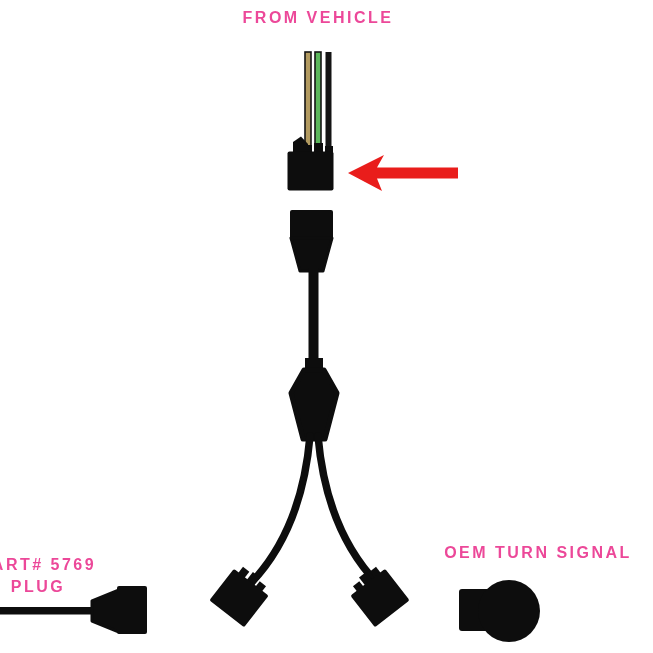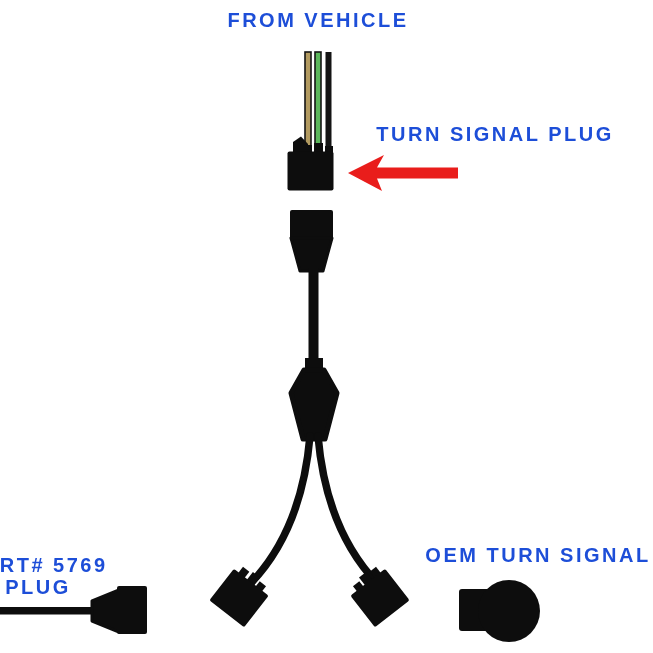--- a/index.html
+++ b/index.html
@@ -2,22 +2,22 @@
 <html><head>
 <meta charset="utf-8">
 <style>
   html,body { margin:0; padding:0; background:#ffffff; }
   .canvas {
     position:relative; width:653px; height:653px;
     background:#ffffff; overflow:hidden;
     font-family:"Liberation Sans", sans-serif;
   }
   .label {
-    position:absolute; font-weight:700; color:#1d4ed8;
-    font-size:20px; letter-spacing:2.5px; white-space:nowrap;
+    position:absolute; font-weight:700; color:#ec4899;
+    font-size:16px; letter-spacing:2.5px; white-space:nowrap;
     text-align:center;
   }
   .label-line { white-space:nowrap; }
   svg.diagram { position:absolute; left:0; top:0; }
   .blk { fill:#0d0d0d; }
   .cable { fill:none; stroke:#0d0d0d; stroke-linecap:round; }
 </style>
 </head>
 <body>
 
@@ -77,21 +77,20 @@
     </g>
 
     <g>
       <rect class="blk" x="459" y="589" width="42" height="42" rx="3"></rect>
       <circle class="blk" cx="509" cy="611" r="31"></circle>
     </g>
   </svg>
 
   <div class="label" style="left:188px; top:9px; width:260px;">FROM VEHICLE</div>
 
-  <div class="label" style="left:365px; top:123px; width:260px;">TURN SIGNAL PLUG</div>
 
   <div class="label" style="left:-45px; top:554px; width:166px; line-height:22px;">
     <div class="label-line">PART# 5769</div>
     <div class="label-line">PLUG</div>
   </div>
 
   <div class="label" style="left:408px; top:544px; width:260px;">OEM TURN SIGNAL</div>
 
 </div>
 

